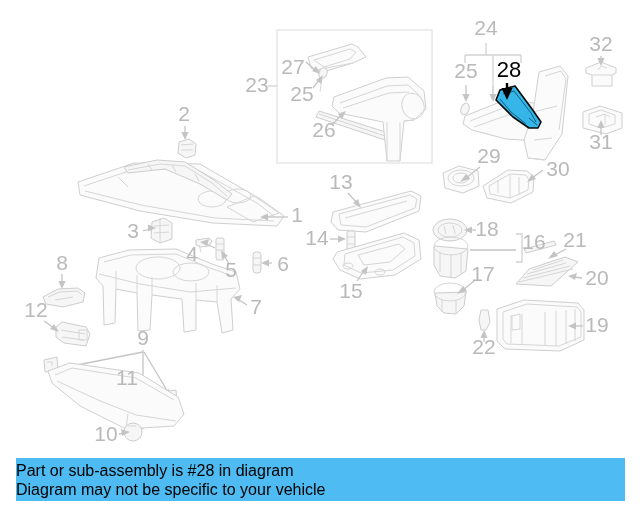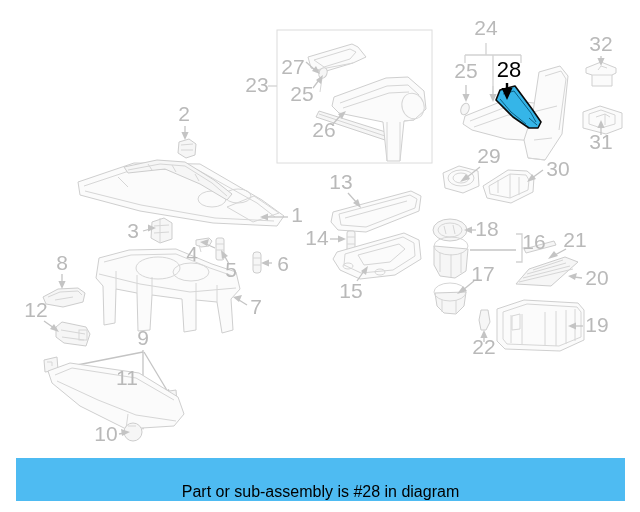--- a/index.html
+++ b/index.html
@@ -95,22 +95,22 @@
   .hl-head {
     fill: #000000;
   }
   #notice-banner {
     position: absolute;
     left: 16px;
     top: 458px;
     width: 609px;
     height: 43px;
     display: flex;
-    flex-direction: row;
-    align-items: flex-end;
+    flex-direction: column;
+    align-items: flex-start;
     justify-content: center;
     box-sizing: border-box;
   }
   #notice-banner .banner-line {
     font-family: "Liberation Sans", sans-serif;
     font-size: 16px;
     line-height: 19px;
     color: #000000;
     text-align: center;
     white-space: nowrap;
@@ -555,15 +555,16 @@
       <g>
         <path class="leader" d="M333,124 L341,115"></path>
         <polygon class="leader-head" points="346,111 342,119 338,114"></polygon>
       </g>
 
     </svg>
   </div>
 
   <div id="notice-banner" style="background: rgb(78, 187, 242);">
     <div class="banner-line">Part or sub-assembly is #28 in diagram</div>
+    <div class="banner-line">Diagram may not be specific to your vehicle</div>
   </div>
 
 </div>
 
 </body></html>

